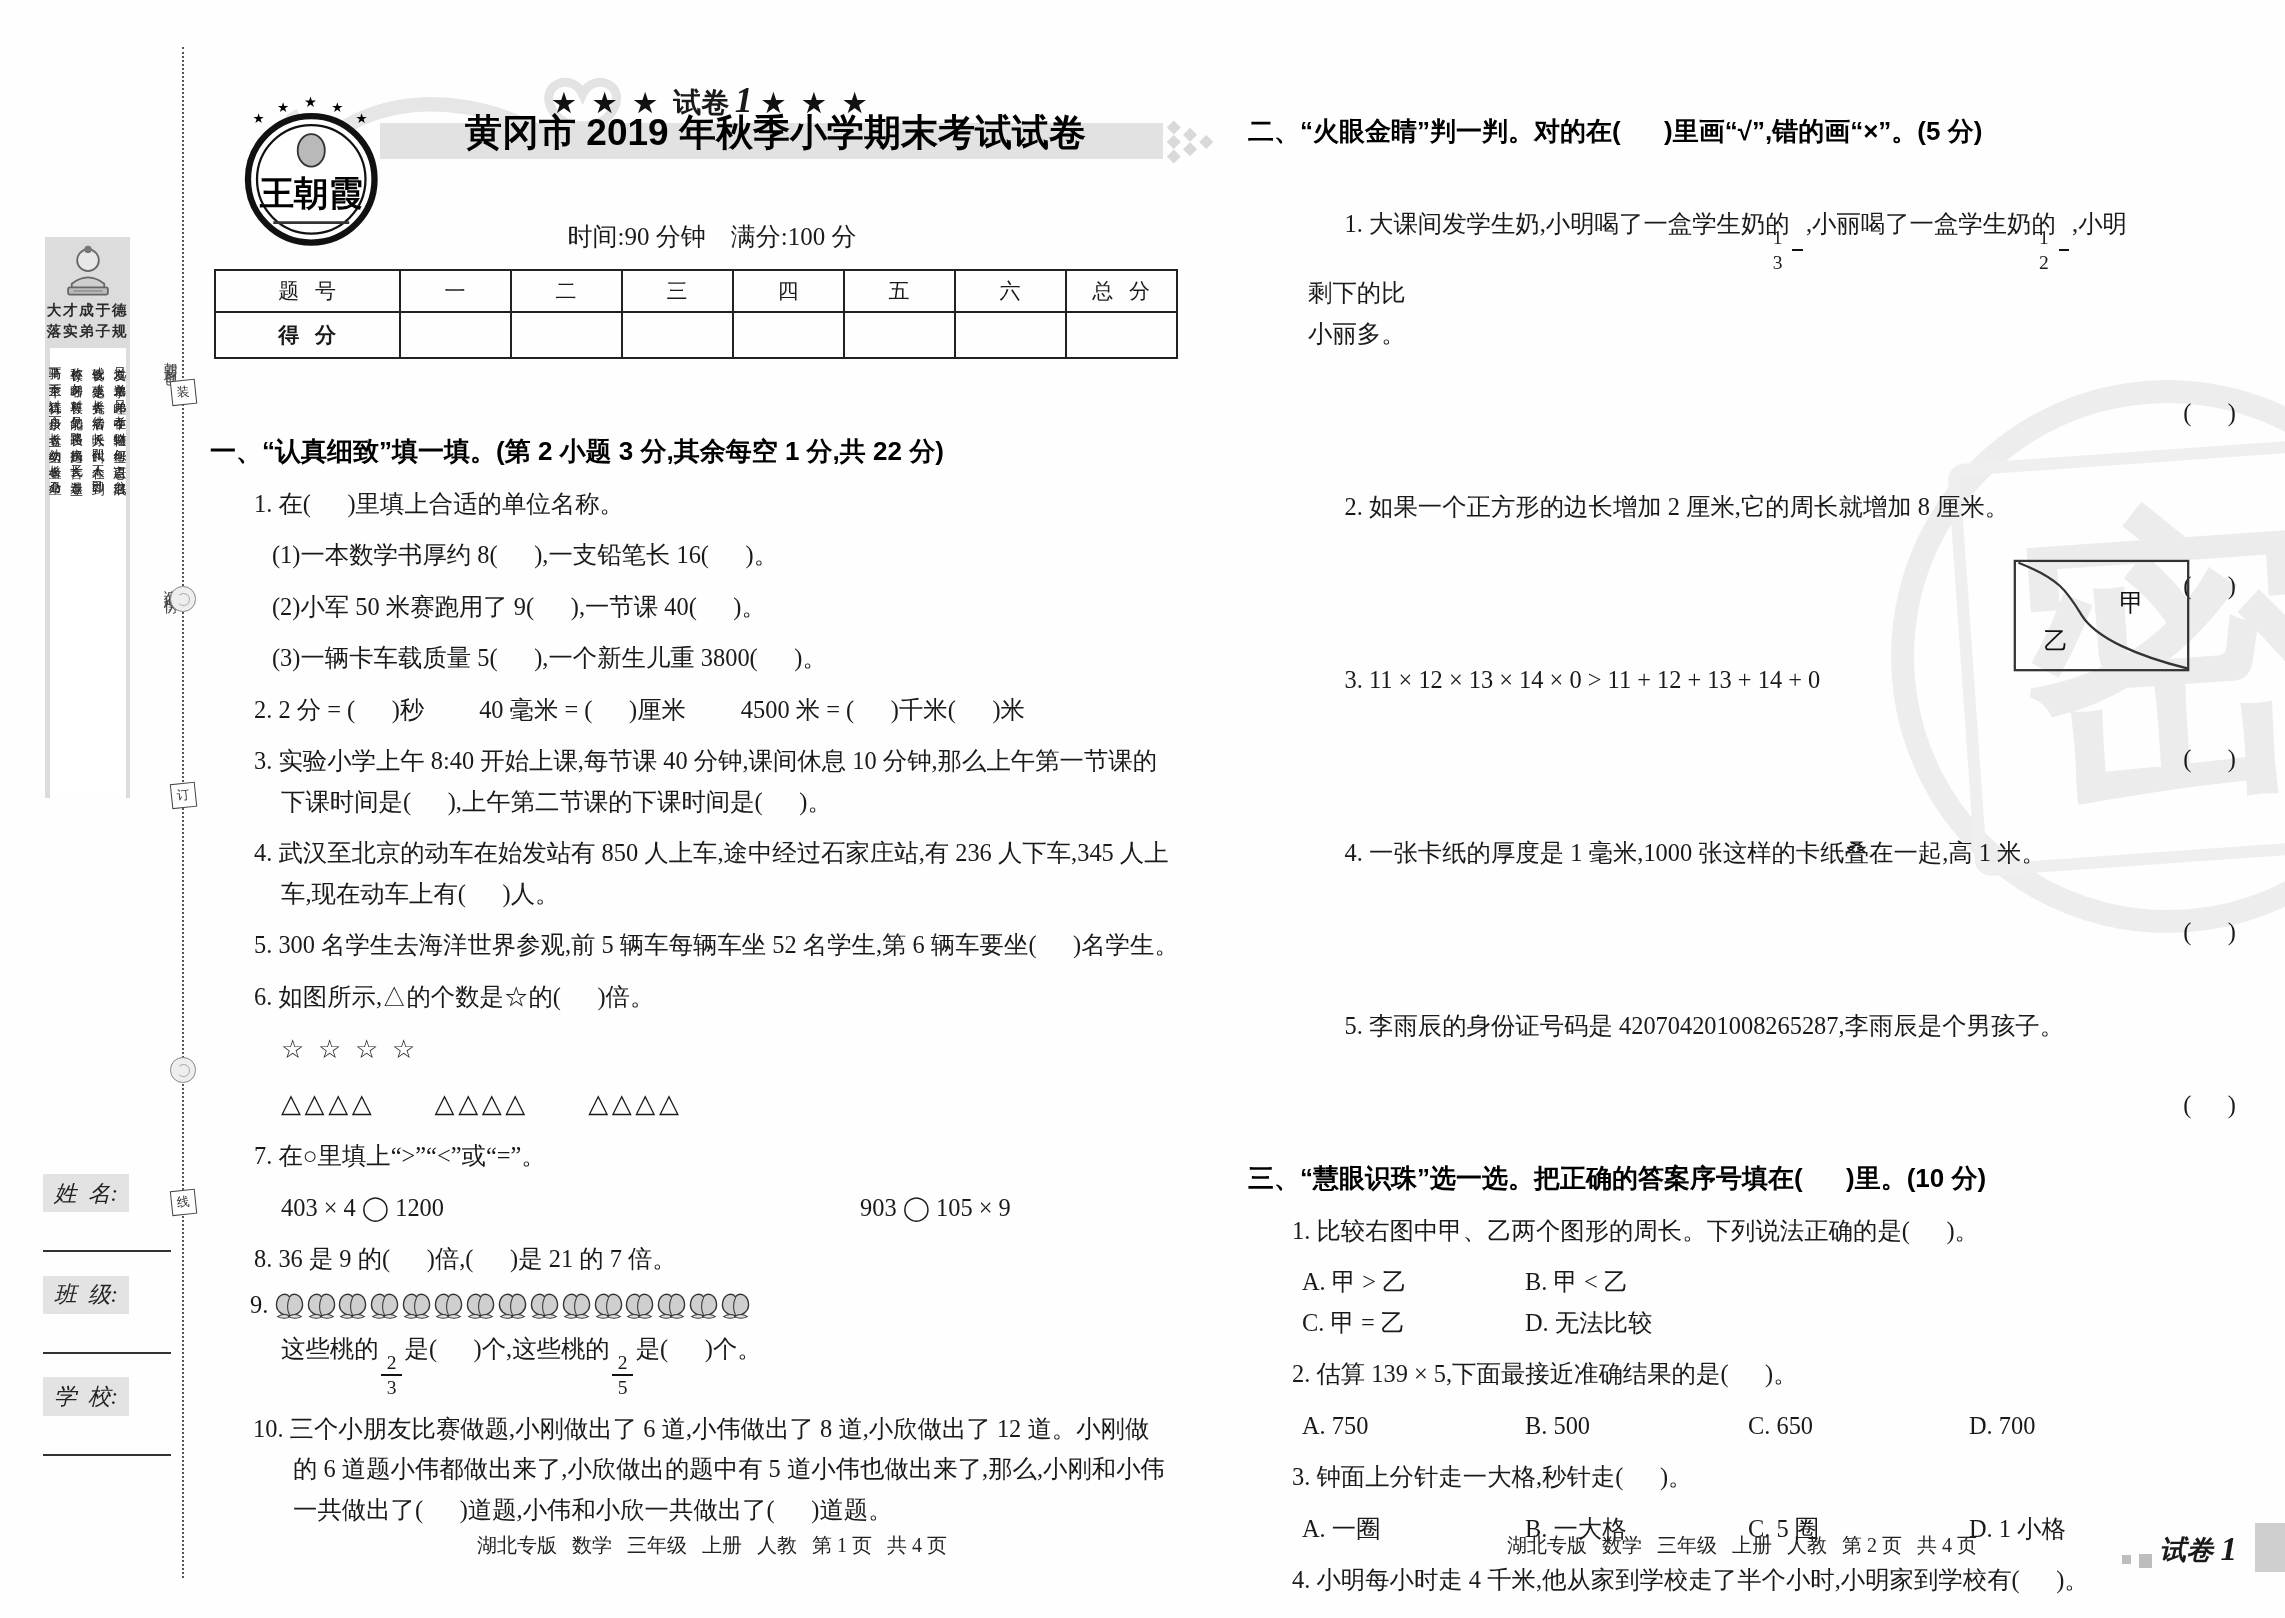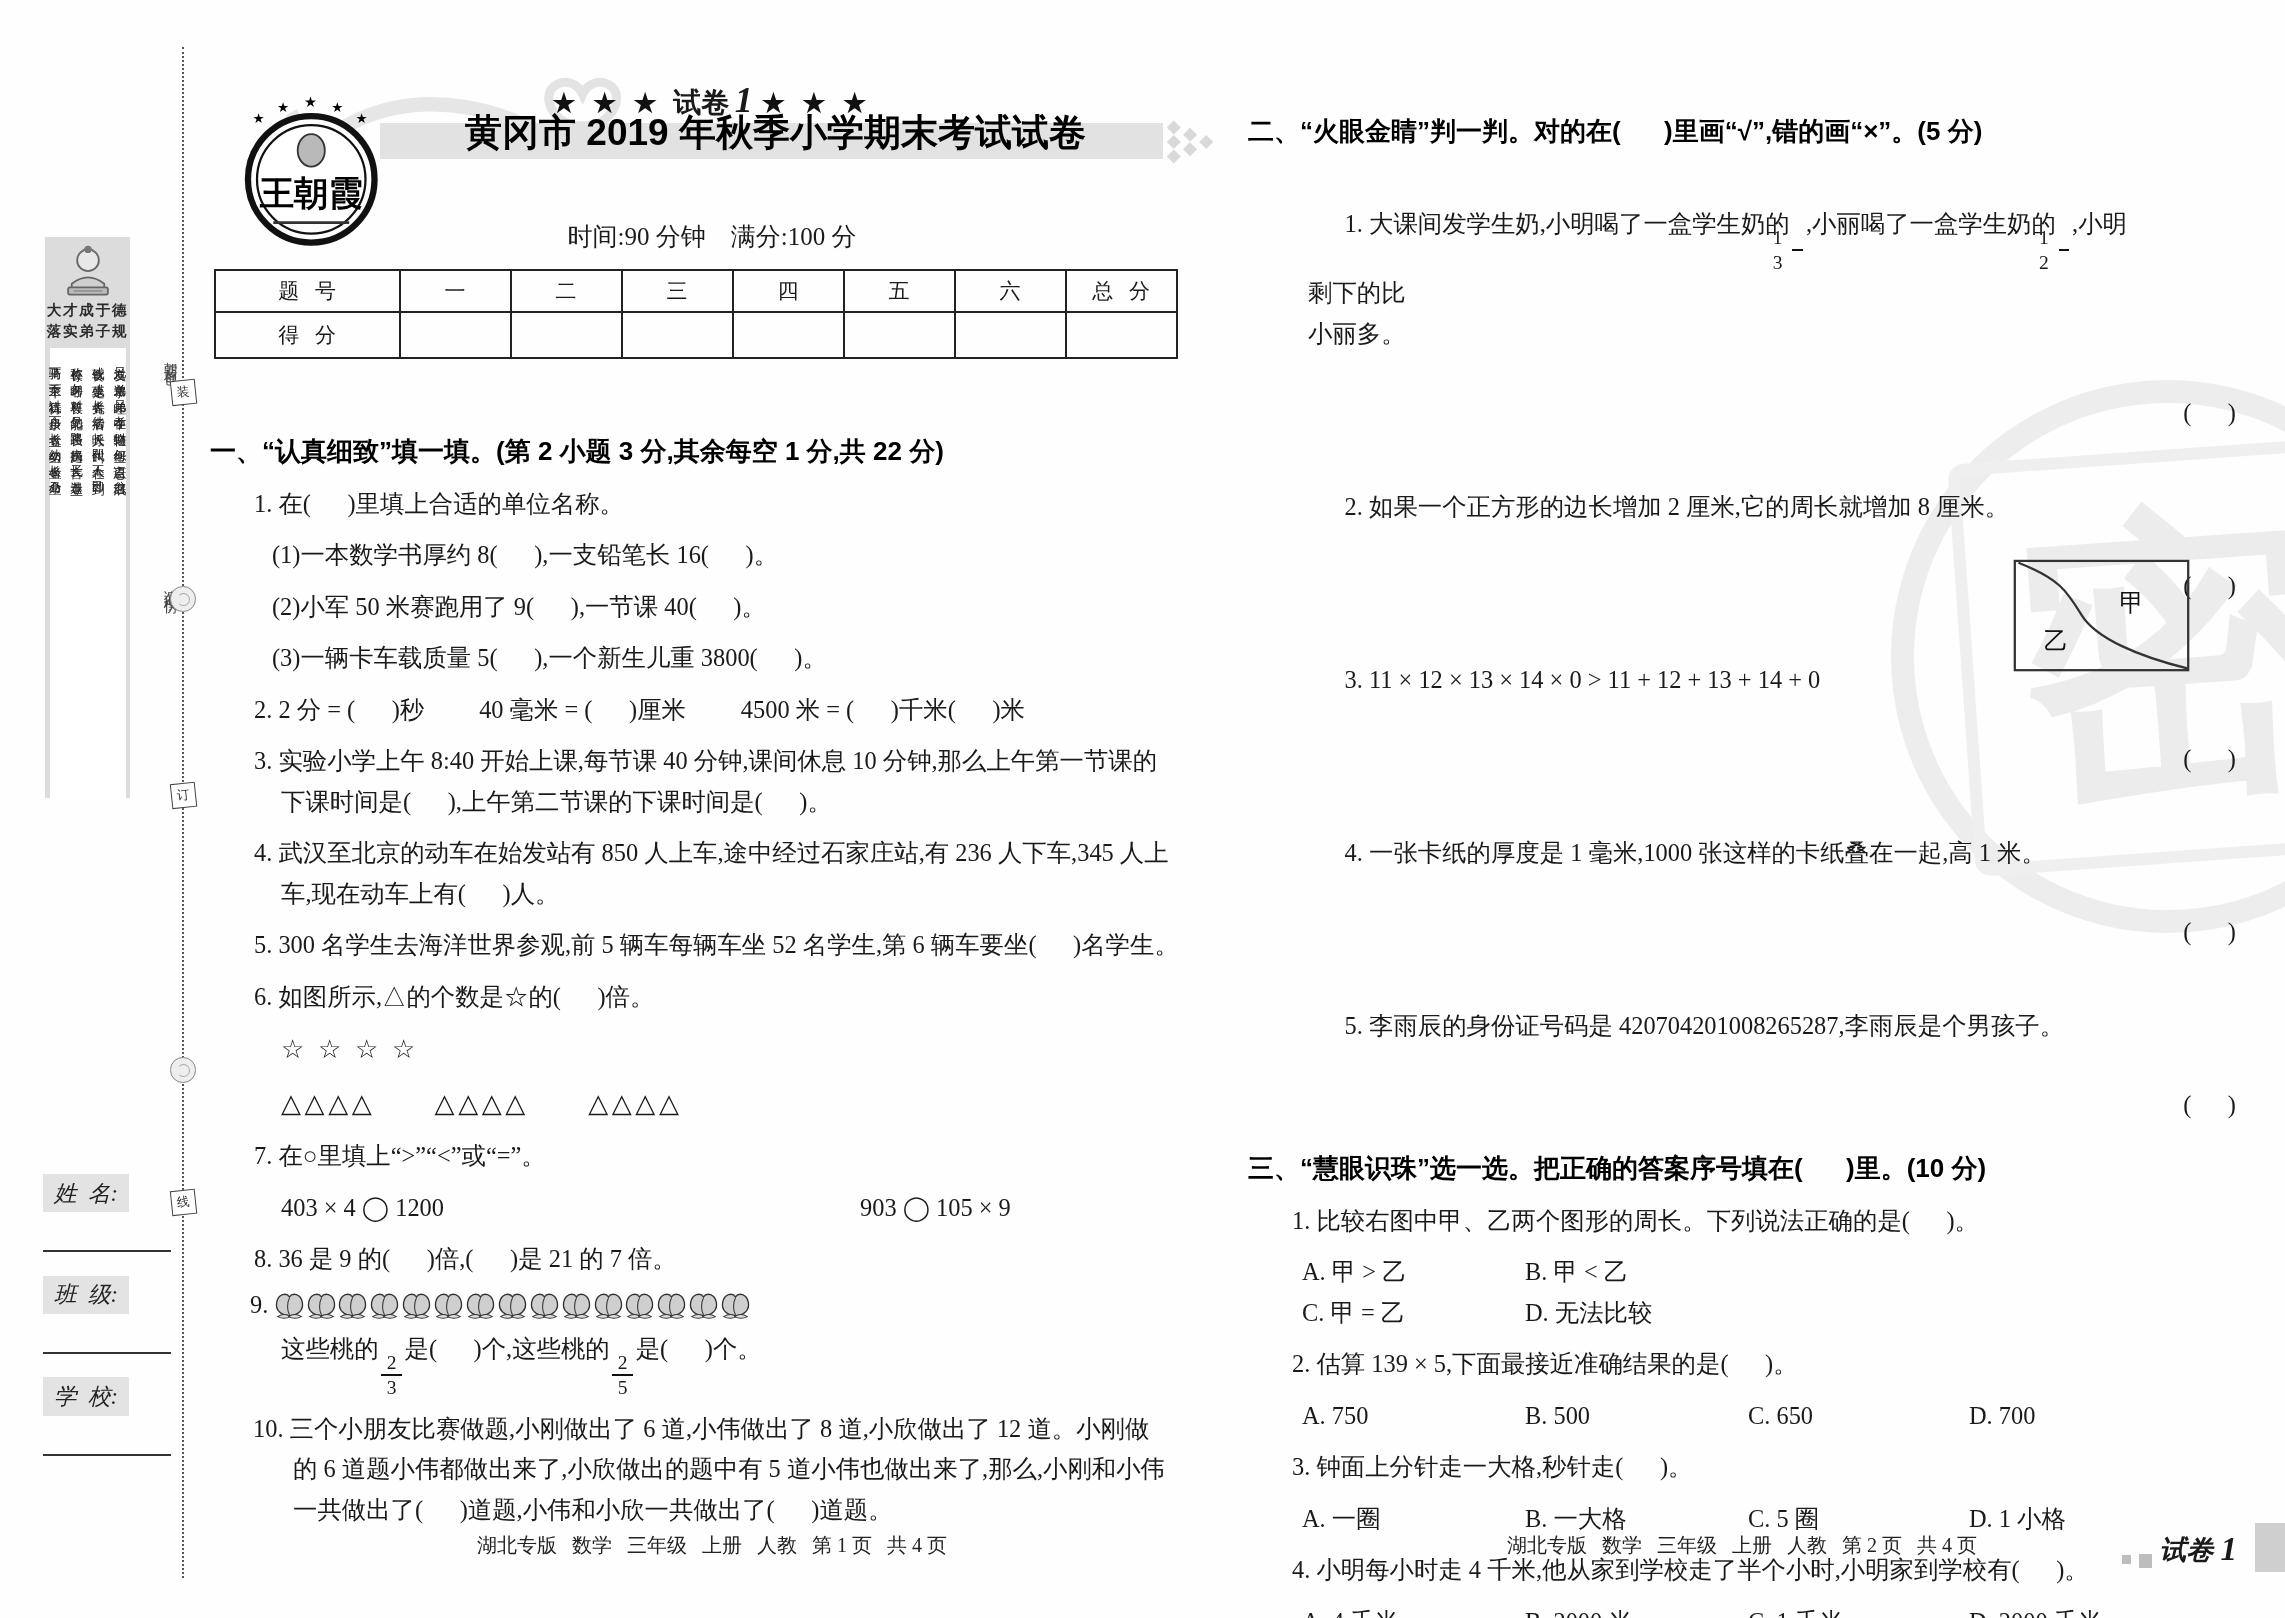--- a/index.html
+++ b/index.html
@@ -50,21 +50,21 @@
   .banner{position:absolute;left:170px;top:51px;width:783px;height:36px;background:#e2e2e2;z-index:0;}
   .banner-arrow{position:absolute;right:-60px;top:-3.6px;}
   .main-title{position:absolute;left:145px;width:841px;top:36px;text-align:center;z-index:1;
               font-family:"Liberation Sans",sans-serif;font-weight:bold;font-size:37px;color:#000;}
   .grade{position:absolute;left:0;right:0;top:92px;text-align:center;font-family:"Liberation Sans",sans-serif;
          font-weight:bold;font-size:41px;letter-spacing:9px;}
   .timeline{position:absolute;left:0;right:0;top:148px;text-align:center;font-size:25px;white-space:pre;}
   .score-table{position:absolute;left:3.6px;top:197px;border-collapse:collapse;table-layout:fixed;width:937px;}
   .score-table td{border:2.3px solid #222;height:38px;text-align:center;font-size:21px;white-space:pre;}
   .score-table .c0{width:181px;} .score-table .cl{width:107px;}
-  .score-table tr:last-child td{height:42px;}
+  .score-table tr:last-child td{height:42px;font-weight:bold;}
   
   h2{font-family:"Liberation Sans",sans-serif;font-weight:bold;font-size:26px;color:#000;
      margin:0 0 14.5px 0;white-space:pre-wrap;letter-spacing:0;}
   .q{font-size:24.4px;line-height:1.66;white-space:pre-wrap;margin:0 0 11px 0;}
   .qn{padding-left:71px;text-indent:-27px;}
   .qn10{padding-left:83px;text-indent:-40px;}
   .sub{padding-left:62px;}
   .cont{padding-left:71px;}
   .shape-line{padding-left:71px;font-size:26px;letter-spacing:3.6px;}
   .twocol{display:grid;grid-template-columns:579px 1fr;padding-left:71px;}
@@ -382,21 +382,21 @@
     </div>
     <div class="q jq">
       <span>4. 一张卡纸的厚度是 1 毫米,1000 张这样的卡纸叠在一起,高 1 米。</span>
       <span class="tail">(      )</span>
     </div>
     <div class="q jq">
       <span>5. 李雨辰的身份证号码是 420704201008265287,李雨辰是个男孩子。</span>
       <span class="tail">(      )</span>
     </div>
 
-    <h2 style="margin-top:24px">三、“慧眼识珠”选一选。把正确的答案序号填在(      )里。(10 分)</h2>
+    <h2 style="margin-top:34px">三、“慧眼识珠”选一选。把正确的答案序号填在(      )里。(10 分)</h2>
     <div class="q qn">1. 比较右图中甲、乙两个图形的周长。下列说法正确的是(      )。</div>
     <div class="opts opts2">
       <span>A. 甲 &gt; 乙</span>
       <span>B. 甲 &lt; 乙</span>
       <span>C. 甲 = 乙</span>
       <span>D. 无法比较</span>
     </div>
     <svg class="fig-jy" width="177" height="114" viewBox="0 0 196 126">
       <rect x="2" y="2" width="192" height="121" fill="none" stroke="#333" stroke-width="2.5"></rect>
       <path d="M6 4 C52 22 60 36 76 62 C92 88 140 108 193 121" fill="none" stroke="#333" stroke-width="2.5"></path>

